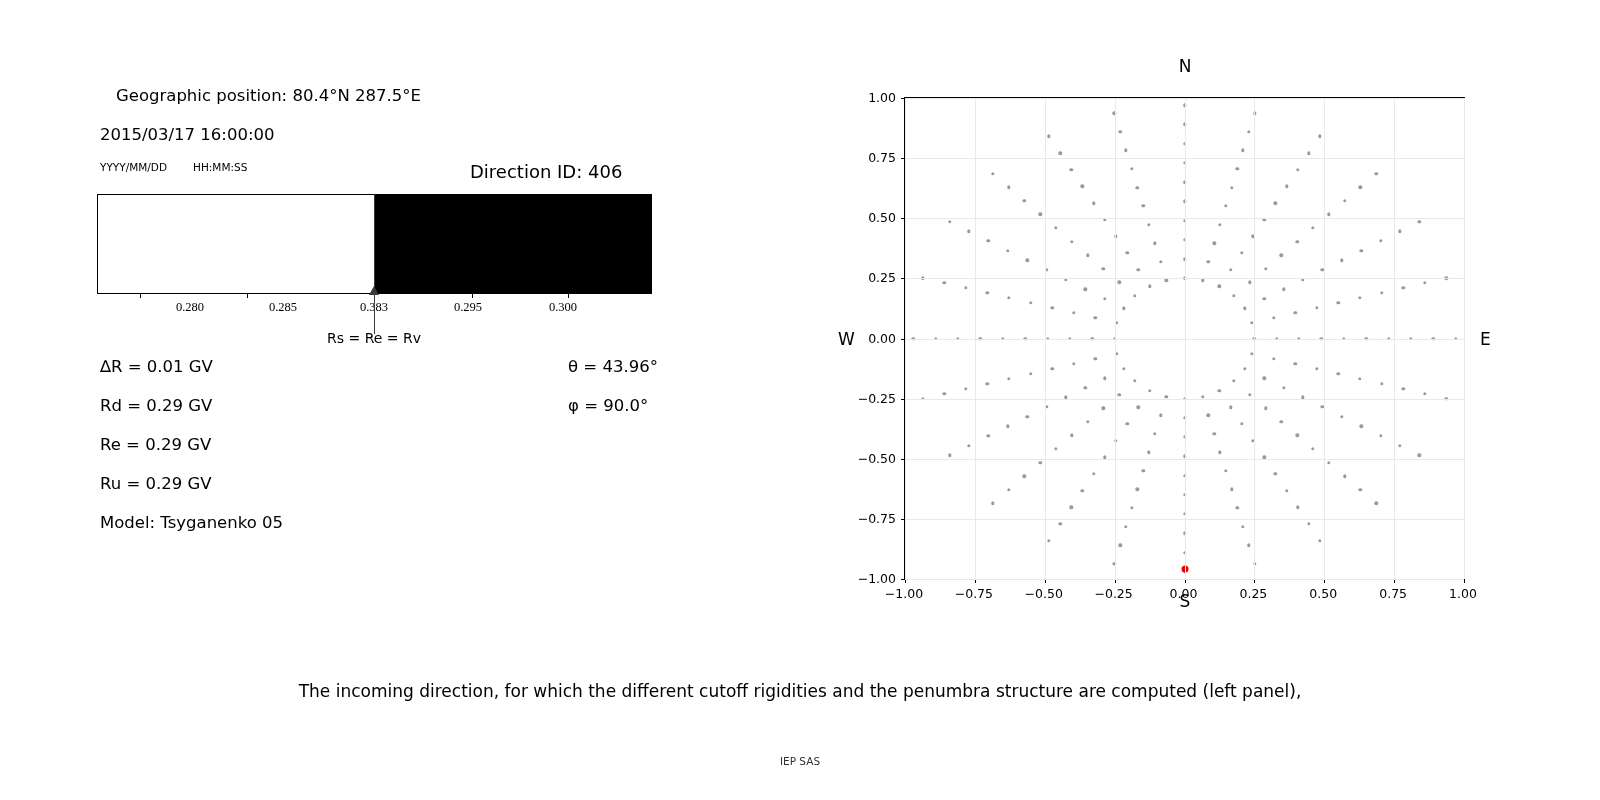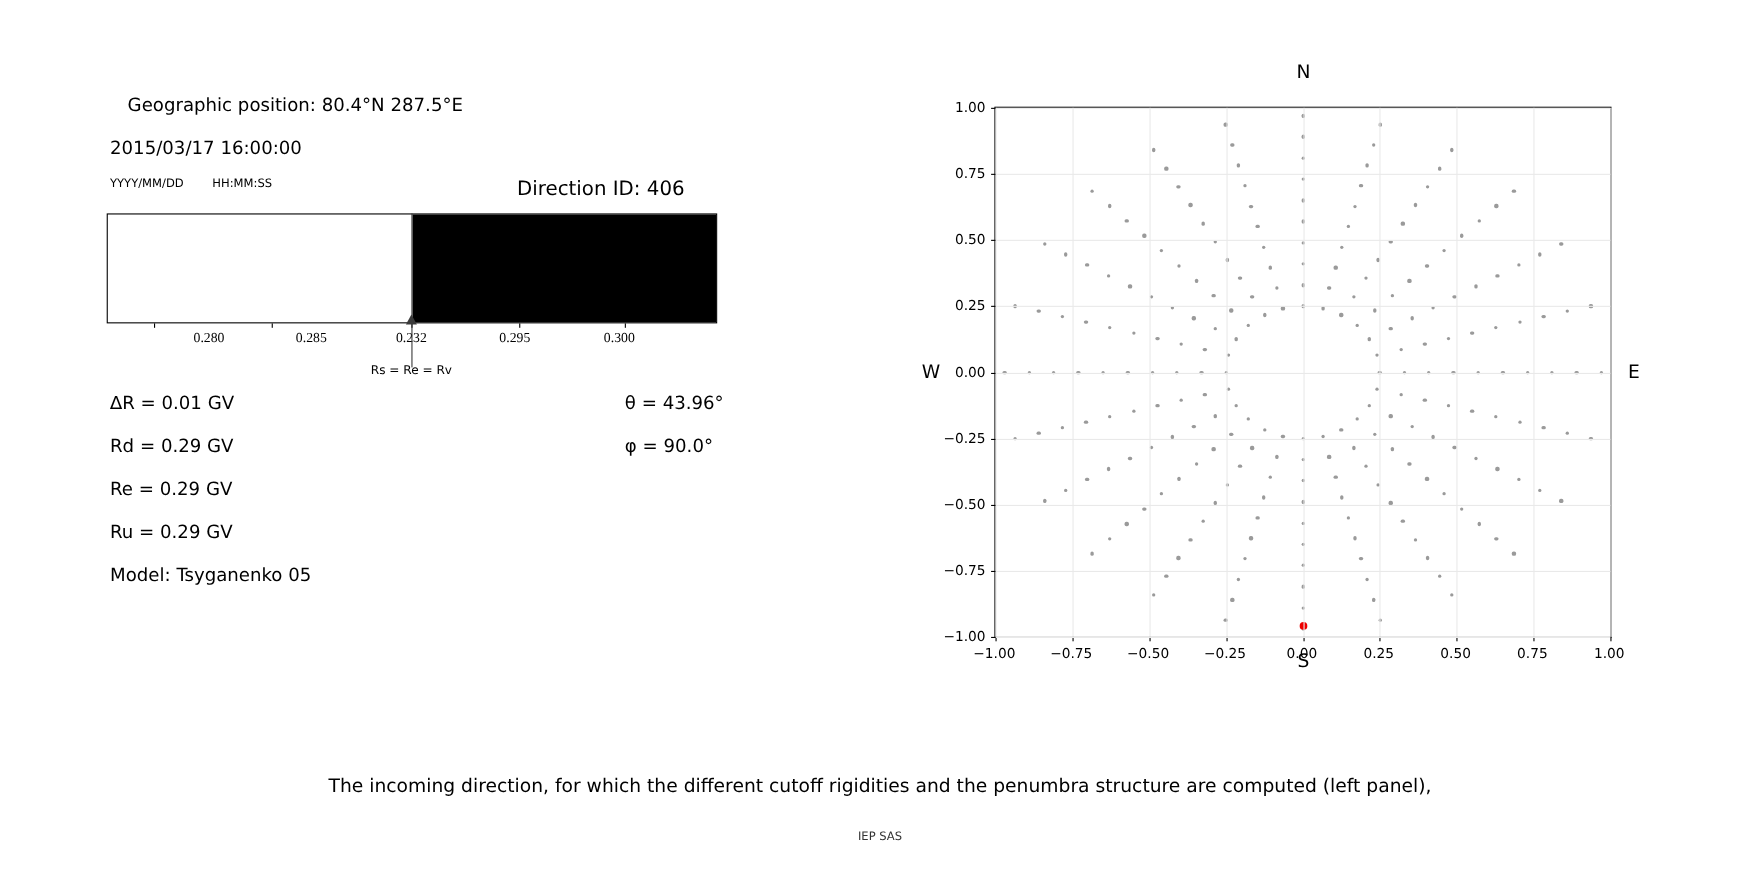--- a/index.html
+++ b/index.html
@@ -98,21 +98,21 @@
     width: 0;
     height: 0;
     border-left: 5px solid transparent;
     border-right: 5px solid transparent;
     border-bottom: 9px solid #3a3a3a;
   }
   #rs-marker-label {
     position: absolute;
     left: 374px;
     top: 330px;
-    font-size: 11px;
+    font-size: 14px;
     transform: translateX(-50%);
     white-space: nowrap;
   }
 
   
   .val {
     position: absolute;
     font-size: 16.5px;
     white-space: nowrap;
   }
@@ -204,21 +204,20 @@
 
   
   #caption {
     position: absolute;
     left: 0;
     top: 676px;
     width: 1600px;
     text-align: center;
     font-size: 17px;
     line-height: 1.85;
-    margin-top: 24px;
   }
   #footer-credit {
     position: absolute;
     left: 0;
     top: 755px;
     width: 1600px;
     text-align: center;
     font-size: 10.5px;
     color: #333;
   }
@@ -244,21 +243,21 @@
 
   <div id="penumbra-axis">
     <div class="pen-tick" style="left:43px;"></div>
     <div class="pen-tick" style="left:150px;"></div>
     <div class="pen-tick" style="left:277px;"></div>
     <div class="pen-tick" style="left:375px;"></div>
     <div class="pen-tick" style="left:471px;"></div>
 
     <div class="pen-tick-label" style="left:93px;">0.280</div>
     <div class="pen-tick-label" style="left:186px;">0.285</div>
-    <div class="pen-tick-label" style="left:277px;">0.232</div>
+    <div class="pen-tick-label" style="left:277px;">0.383</div>
     <div class="pen-tick-label" style="left:371px;">0.295</div>
     <div class="pen-tick-label" style="left:466px;">0.300</div>
   </div>
 
   <div id="rs-marker-line"></div>
   <div id="rs-marker-head"></div>
   <div id="rs-marker-label">Rs = Re = Rv</div>
 
   <div class="val" id="val-dR">∆R = 0.01 GV</div>
   <div class="val" id="val-Rd">Rd = 0.29 GV</div>

